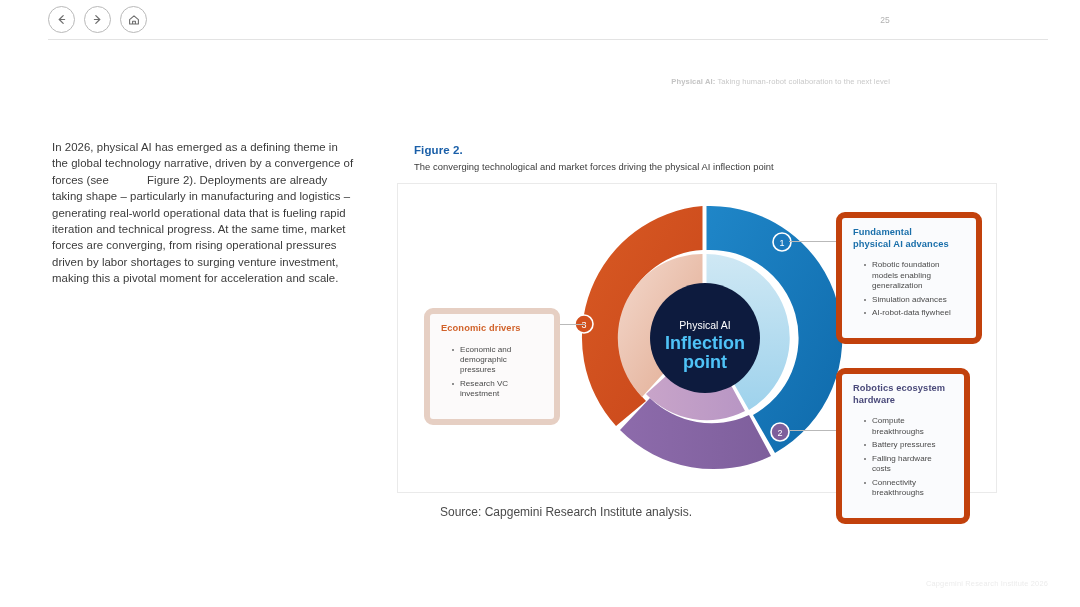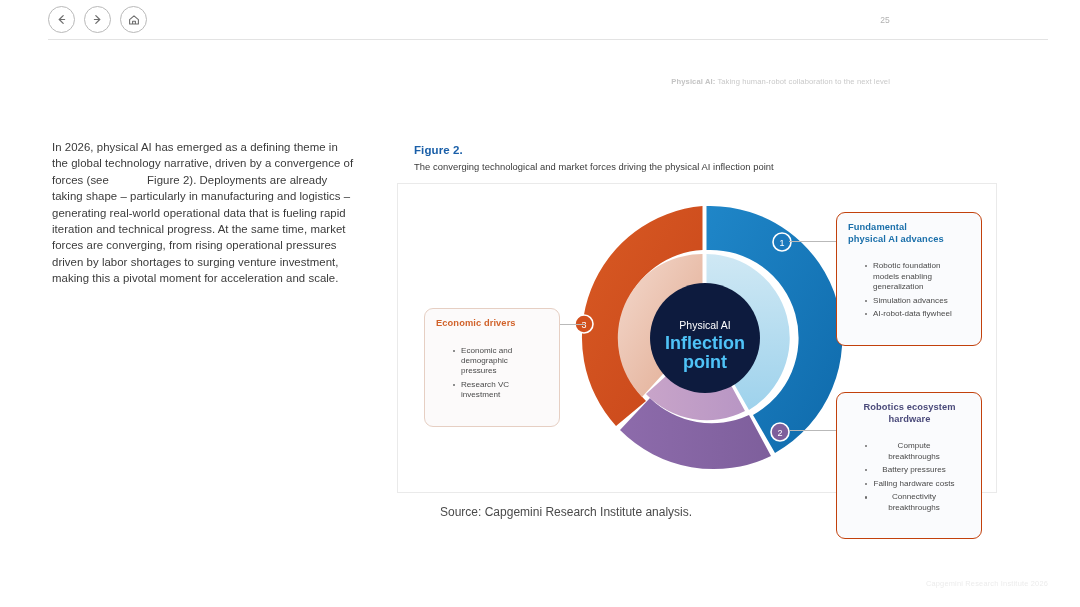--- a/index.html
+++ b/index.html
@@ -134,39 +134,39 @@
   }
   .center-label-2 {
     font-size: 18px;
     font-weight: bold;
     fill: #4fc3f7;
   }
 
   
   .callout {
     position: absolute;
-    border: 1px solid #c2410c;
+    border: 6px solid #c2410c;
     border-radius: 9px;
     background: #fafbfd;
     box-sizing: border-box;
     padding: 9px 10px 9px 11px;
   }
   .callout-title {
     font-size: 9.3px;
     font-weight: bold;
     line-height: 11.6px;
     margin-bottom: 5px;
     letter-spacing: .1px;
   }
   .c-blue  .callout-title { color: #1a6faa; }
   .c-purple .callout-title { color: #4a4a7a; }
   .c-orange .callout-title { color: #d1622a; }
   .c-orange { border-color: #e6cfc3; background: #fcfafa; }
   .callout ul {
-    margin: 16px;
+    margin: 10px;
     padding: 0;
     list-style: none;
   }
   .callout li {
     position: relative;
     font-size: 8.1px;
     line-height: 10.4px;
     color: #4a4a4a;
     padding-left: 9px;
     margin-bottom: 3.2px;
@@ -174,21 +174,21 @@
   .callout li::before {
     content: "";
     position: absolute;
     left: 1px; top: 4px;
     width: 2.2px; height: 2.2px;
     border-radius: 50%;
     background: #6b6b6b;
   }
 
   .callout-1 { left: 836px; top: 212px; width: 146px; }
-  .callout-2 { left: 836px; top: 392px; width: 146px; text-align: center; }
+  .callout-2 { left: 836px; top: 368px; width: 134px; }
   .callout-3 { left: 424px; top: 308px; width: 136px; }
 
   
   .connector {
     position: absolute;
     height: 1px;
     background: #b9b9b9;
   }
   .conn-1 { left: 789px; top: 241px; width: 48px; }
   .conn-2 { left: 789px; top: 430px; width: 48px; }

